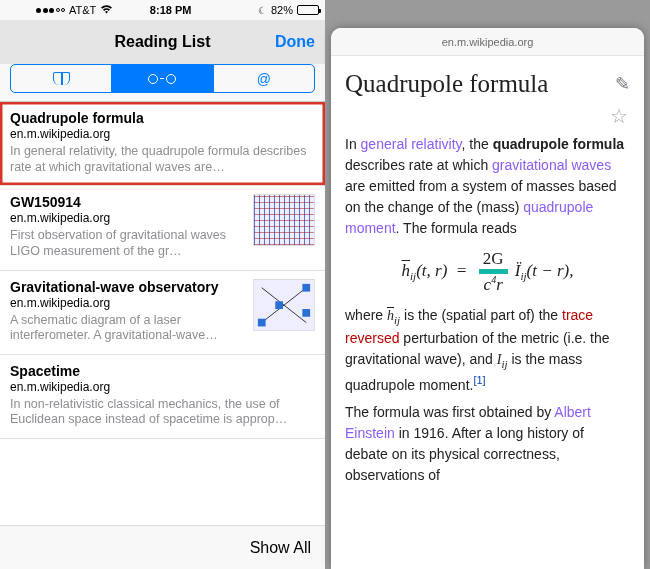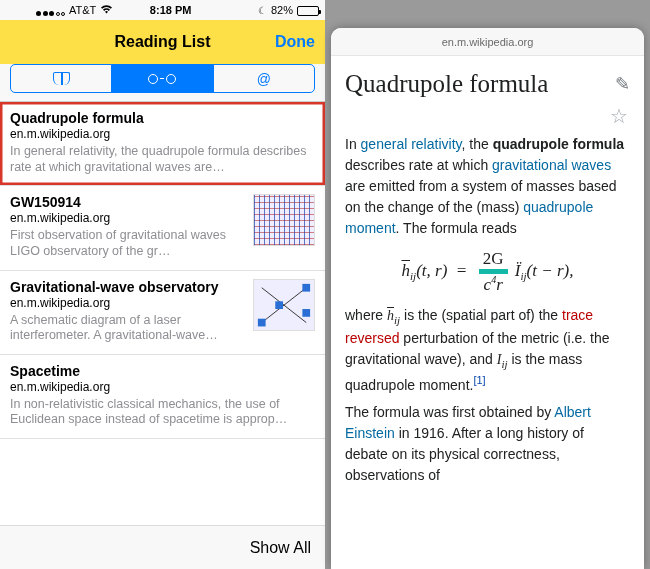--- a/index.html
+++ b/index.html
@@ -17,38 +17,38 @@
     display: flex; flex-direction: column;
   }
   .status-bar {
     height: 20px;
     display: flex; align-items: center; justify-content: space-between;
     padding: 0 6px;
     font-size: 11px; font-weight: 500;
     background: #f8f8f8;
     color: #000;
   }
-  .sb-left, .sb-right { display:flex; align-items:flex-end; gap:4px;padding-left:30px; }
+  .sb-left, .sb-right { display:flex; align-items:center; gap:4px;padding-left:30px; }
   .sig-dots { display:flex; gap:1.5px; align-items:center; }
   .sig-dots span { width:5px; height:5px; border-radius:50%; background:#000; }
   .sig-dots .empty { background:transparent; border:1px solid #000; width:4px; height:4px;}
   .wifi { font-size:11px; }
   .moon { font-size:10px; }
   .battery {
     width: 22px; height: 10px; border:1px solid #000; border-radius:2px;
     position:relative;
   }
   .battery::after{ content:""; position:absolute; right:-3px; top:2.5px; width:2px; height:4px; background:#000; border-radius:0 1px 1px 0;}
   .battery .fill{ background:#000; height:100%; width:82%; }
   .nav-bar {
     height: 44px;
     display:flex; align-items:center; justify-content:center;
     position:relative;
     border-bottom: none;
-    background:#fde047;
+    background:#e5e5e5;
   }
   .nav-title { font-weight:600; font-size:16px; }
   .nav-done {
     position:absolute; right:10px; font-size:16px; color:#007aff; font-weight:600;
   }
   .seg-row { padding: 0 10px 8px 10px; background:#f8f8f8; }
   .seg {
     display:flex; border:1px solid #007aff; border-radius:5px; overflow:hidden;
     height:29px;
   }
@@ -123,21 +123,21 @@
   .search-ph{ font-size:14px; color:#a2a9b1; }
   .article{
     padding:14px 14px 4px 14px; overflow:hidden; font-size:14px; color:#202122;
   }
   .art-title-row{ display:flex; align-items:center; justify-content:space-between;}
   .art-title{ font-family:"Georgia","Linux Libertine",serif; font-size:25px; font-weight:400;}
   .pencil{ color:#72777d; font-size:18px;}
   .star-row{ text-align:right; margin:6px 2px 4px 0;}
   .star{ font-size:20px; color:#a2a9b1;}
   .article p{ margin:6px 0; line-height:1.5; font-size:14px;}
-  .wl{ color:#0369a1; }
+  .wl{ color:#8b5cf6; }
   .redl{ color:#ba0000;}
   .ref{ color:#0645ad; font-size:11px; vertical-align:super;}
   .formula{
     font-family:"Georgia","Times New Roman",serif;
     font-style:italic; font-size:17px; text-align:center; margin:10px 0;
   }
   .formula .frac{ display:inline-block; text-align:center; vertical-align:middle; font-style:normal; margin:0 3px;}
   .formula .frac .n{ display:block; border-bottom:5px solid #14b8a6; padding:0 4px; }
   .formula .frac .d{ display:block; padding:0 4px; font-style:italic;}
   .bar{ text-decoration:overline; }
@@ -209,21 +209,21 @@
         <div class="title">Quadrupole formula</div>
         <div class="source">en.m.wikipedia.org</div>
         <div class="desc">In general relativity, the quadrupole formula describes rate at which gravitational waves are…</div>
       </div>
     </div>
 
     <div class="item">
       <div class="txt">
         <div class="title">GW150914</div>
         <div class="source">en.m.wikipedia.org</div>
-        <div class="desc">First observation of gravitational waves LIGO observatory of the gr…</div>
+        <div class="desc">First observation of gravitational waves LIGO measurement of the gr…</div>
       </div>
       <div class="thumb g1"></div>
     </div>
 
     <div class="item">
       <div class="txt">
         <div class="title">Gravitational-wave observatory</div>
         <div class="source">en.m.wikipedia.org</div>
         <div class="desc">A schematic diagram of a laser interferometer. A gravitational-wave…</div>
       </div>

